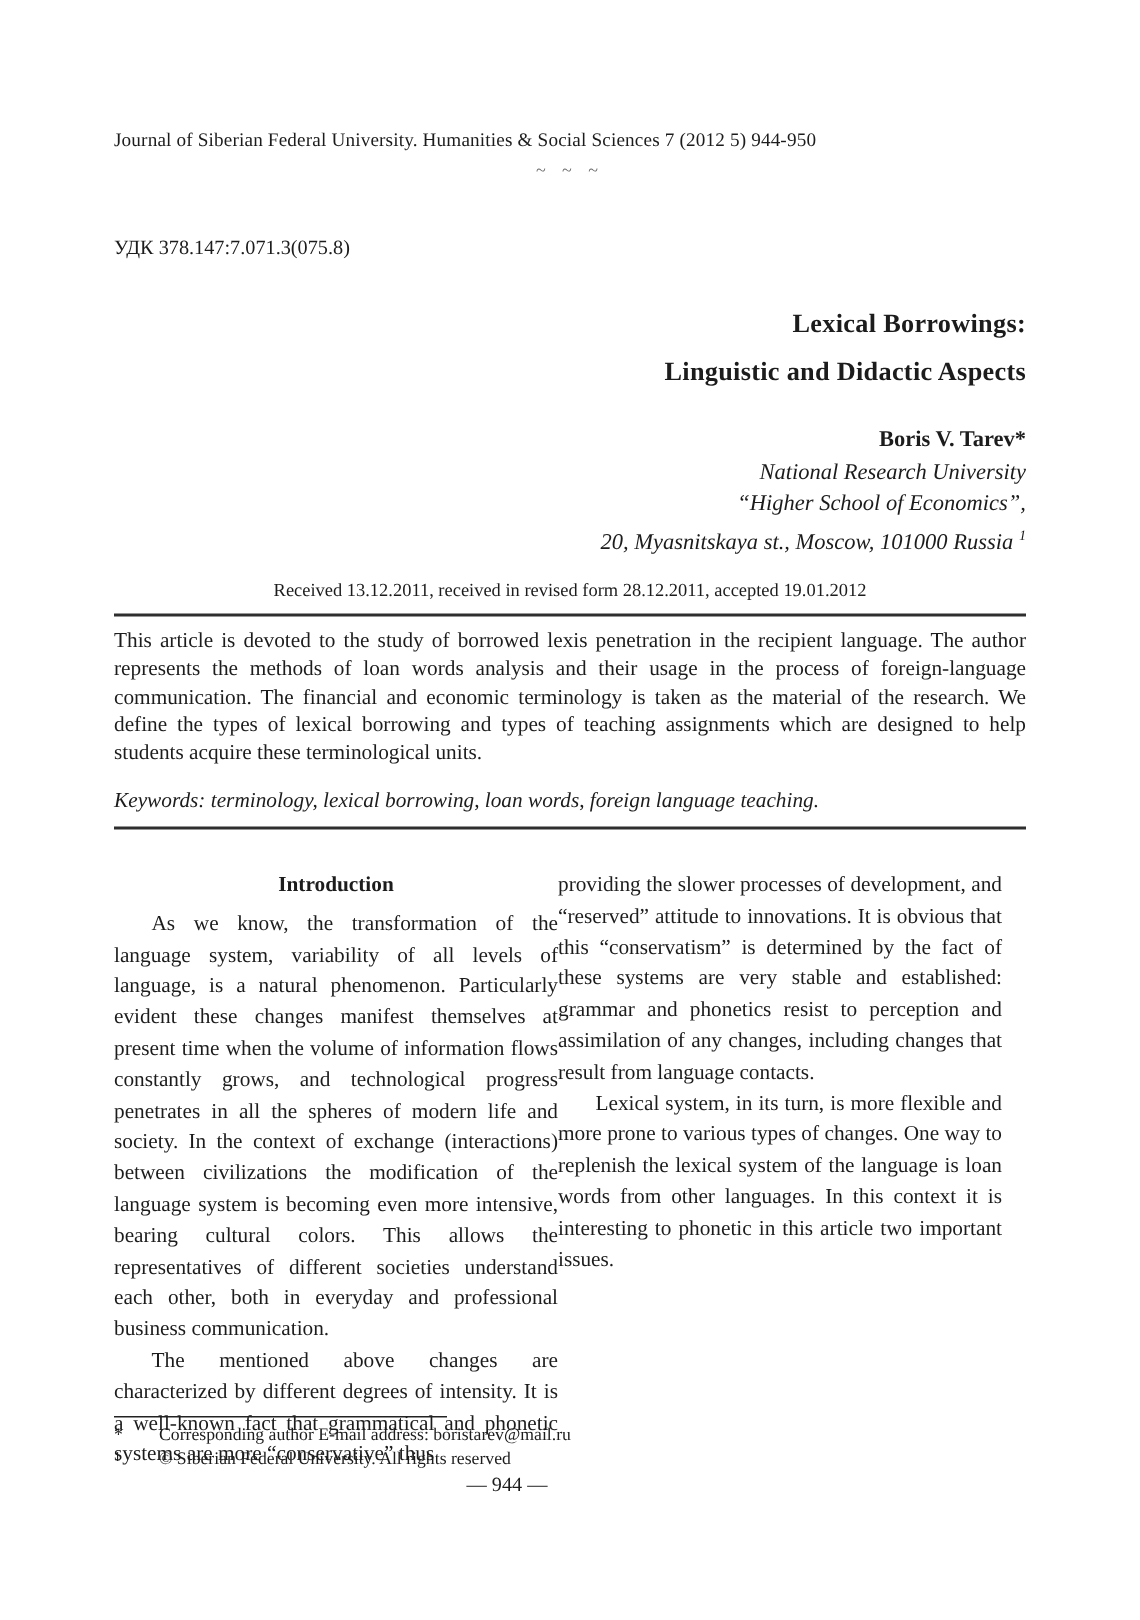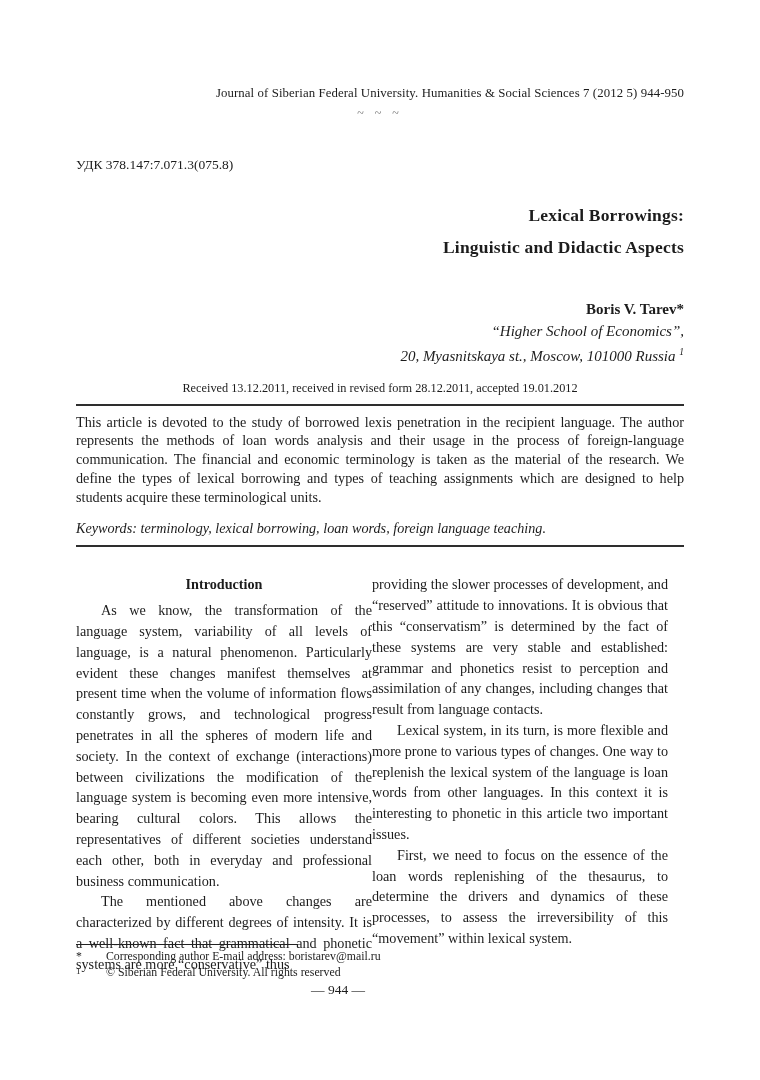--- a/index.html
+++ b/index.html
@@ -7,29 +7,29 @@
   body {
     width: 760px; height: 1080px;
     background: #ffffff;
     font-family: "Liberation Serif", "DejaVu Serif", serif;
     color: #1c1c1c;
     -webkit-font-smoothing: antialiased;
   }
   .page { position: relative; width: 760px; height: 1080px; background: #ffffff; overflow: hidden; }
   .content { position: absolute; left: 76px; top: 0; width: 608px; }
 
-  .journal-header { margin-top: 86px; text-align: right; font-size: 12.8px; letter-spacing: .1px; }
+  .journal-header { margin-top: 86px; text-align: left; font-size: 12.8px; letter-spacing: .1px; }
   .ornament { margin-top: 5px; text-align: center; font-size: 12px; color: #6b6b6b; letter-spacing: 4px; }
 
   .udc { margin-top: 36px; font-size: 13.5px; }
 
   .title { margin: 26px 0 0 0; font-size: 17.5px; font-weight: bold; line-height: 32px; letter-spacing: .2px; text-align: right; }
   .title-line { display: block; }
 
-  .author-block { margin-top: 36px; text-align: right; font-size: 15px; line-height: 21.5px; }
+  .author-block { margin-top: 20px; text-align: right; font-size: 15px; line-height: 21.5px; }
   .author-name { font-weight: bold; font-style: normal; }
   .author-affiliation { font-style: italic; }
   .author-affiliation sup { font-size: 9.5px; font-style: italic; }
 
   .received { margin-top: 13px; text-align: center; font-size: 12.3px; }
 
   .rule { border: none; border-top: 2px solid #2e2e2e; margin: 8px 0 0 0; height: 0; }
 
   .abstract {
     margin: 7px 0 0 0;
@@ -65,20 +65,21 @@
 
     <div class="udc">УДК 378.147:7.071.3(075.8)</div>
 
     <h1 class="title">
       <span class="title-line">Lexical Borrowings:</span>
       <span class="title-line">Linguistic and Didactic Aspects</span>
     </h1>
 
     <div class="author-block">
       <div class="author-name">Boris V. Tarev*</div>
+      <div class="author-affiliation">National Research University</div>
       <div class="author-affiliation">“Higher School of Economics”,</div>
       <div class="author-affiliation"><span>20, Myasnitskaya st., Moscow, 101000 Russia </span><sup>1</sup></div>
     </div>
 
     <div class="received">Received 13.12.2011, received in revised form 28.12.2011, accepted 19.01.2012</div>
 
     <hr class="rule">
 
     <p class="abstract">This article is devoted to the study of borrowed lexis penetration in the recipient language. The author represents the methods of loan words analysis and their usage in the process of foreign-language communication. The financial and economic terminology is taken as the material of the research. We define the types of lexical borrowing and types of teaching assignments which are designed to help students acquire these terminological units.</p>
     <p class="keywords">Keywords: terminology, lexical borrowing, loan words, foreign language teaching.</p>
@@ -87,21 +88,20 @@
 
     <div class="columns">
       <div class="column">
         <h2 class="section-heading">Introduction</h2>
         <p class="para indent">As we know, the transformation of the language system, variability of all levels of language, is a natural phenomenon. Particularly evident these changes manifest themselves at present time when the volume of information flows constantly grows, and technological progress penetrates in all the spheres of modern life and society. In the context of exchange (interactions) between civilizations the modification of the language system is becoming even more intensive, bearing cultural colors. This allows the representatives of different societies understand each other, both in everyday and professional business communication.</p>
         <p class="para indent">The mentioned above changes are characterized by different degrees of intensity. It is a well-known fact that grammatical and phonetic systems are more “conservative” thus</p>
       </div>
       <div class="column">
         <p class="para">providing the slower processes of development, and “reserved” attitude to innovations. It is obvious that this “conservatism” is determined by the fact of these systems are very stable and established: grammar and phonetics resist to perception and assimilation of any changes, including changes that result from language contacts.</p>
         <p class="para indent">Lexical system, in its turn, is more flexible and more prone to various types of changes. One way to replenish the lexical system of the language is loan words from other languages. In this context it is interesting to phonetic in this article two important issues.</p>
-        <p class="para indent">First, we need to focus on the essence of the loan words replenishing of the thesaurus, to determine the drivers and dynamics of these processes, to assess the irreversibility of this “movement” within lexical system.</p>
       </div>
     </div>
 
   </div>
 
   <div class="footnotes">
     <hr class="footnote-rule">
     <div class="footnote">
       <span class="fn-marker">*</span>
       <span class="fn-text">Corresponding author E-mail address: boristarev@mail.ru</span>

